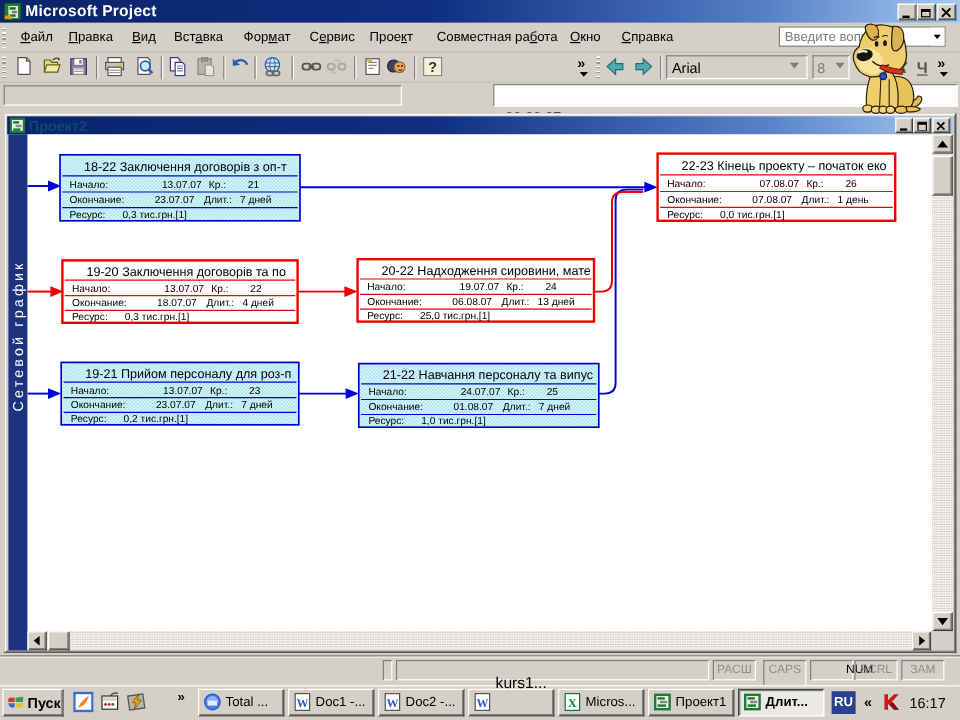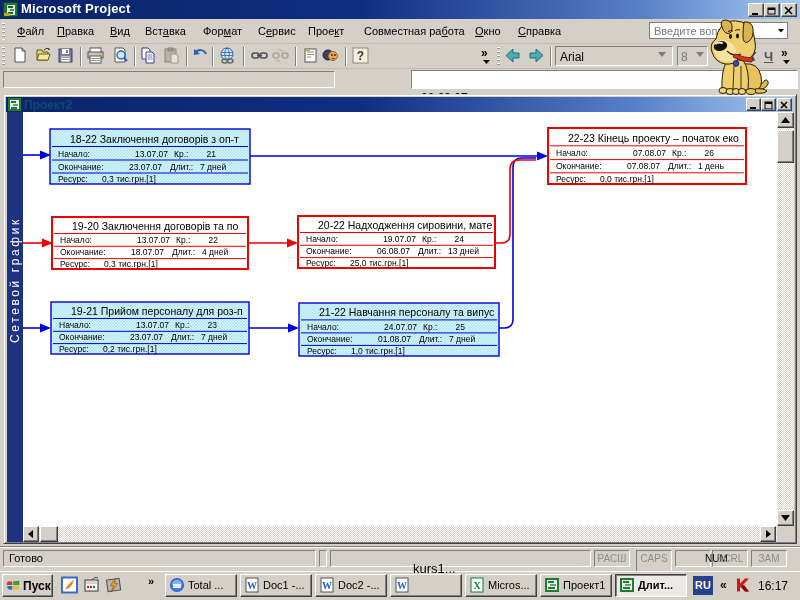--- a/index.html
+++ b/index.html
@@ -348,21 +348,20 @@
       </svg>
     </div>
     <div class="abs btn" style="left:760px;top:526px;width:16px;height:16px;">
       <svg width="12" height="12" style="position:absolute;left:1px;top:1px">
         <path d="M4 2 L4 10 L9 6 Z" fill="#000"></path>
       </svg>
     </div>
     <div class="abs btn" style="left:40px;top:526px;width:18px;height:16px;"></div>
     <div class="abs" style="left:777px;top:526px;width:17px;height:16px;background:#D4D0C8;"></div>
     <div class="abs" style="left:0;top:546px;width:800px;height:25px;background:#D4D0C8;border-top:1px solid #808080;box-shadow:inset 0 1px 0 #fff;"></div>
-    <div class="abs statpanel" style="left:3px;top:550px;width:313px;height:17px;text-align:left;"><span style="color:#000;font-size:11px;position:relative;left:5px;top:1px;">Готово</span></div>
     <div class="abs statpanel" style="left:319px;top:550px;width:8px;height:17px;"></div>
     <div class="abs statpanel" style="left:330px;top:550px;width:261px;height:17px;"></div>
     <div class="abs statpanel" style="left:594px;top:550px;width:36px;height:17px;color:#8E8E86;"><span style="position:relative;top:2px;">РАСШ</span></div>
     <div class="abs statpanel" style="left:636px;top:550px;width:36px;height:27px;color:#8E8E86;"><span style="position:relative;top:2px;">CAPS</span></div>
     <div class="abs statpanel" style="left:675px;top:550px;width:36px;height:17px;color:#000;"><span style="position:relative;top:2px;padding-left:29px;">NUM</span></div>
     <div class="abs statpanel" style="left:712px;top:550px;width:36px;height:17px;color:#8E8E86;"><span style="position:relative;top:2px;">SCRL</span></div>
     <div class="abs statpanel" style="left:751px;top:550px;width:36px;height:17px;color:#8E8E86;"><span style="position:relative;top:2px;">ЗАМ</span></div>
     <div class="abs" style="left:0;top:571px;width:800px;height:29px;background:#D4D0C8;border-top:1px solid #fff;"></div>
     <div class="abs btn" style="left:2px;top:574px;width:51px;height:23px;"></div>
     <svg class="abs" style="left:6px;top:578px" width="15" height="15" viewBox="0 0 17 17">

